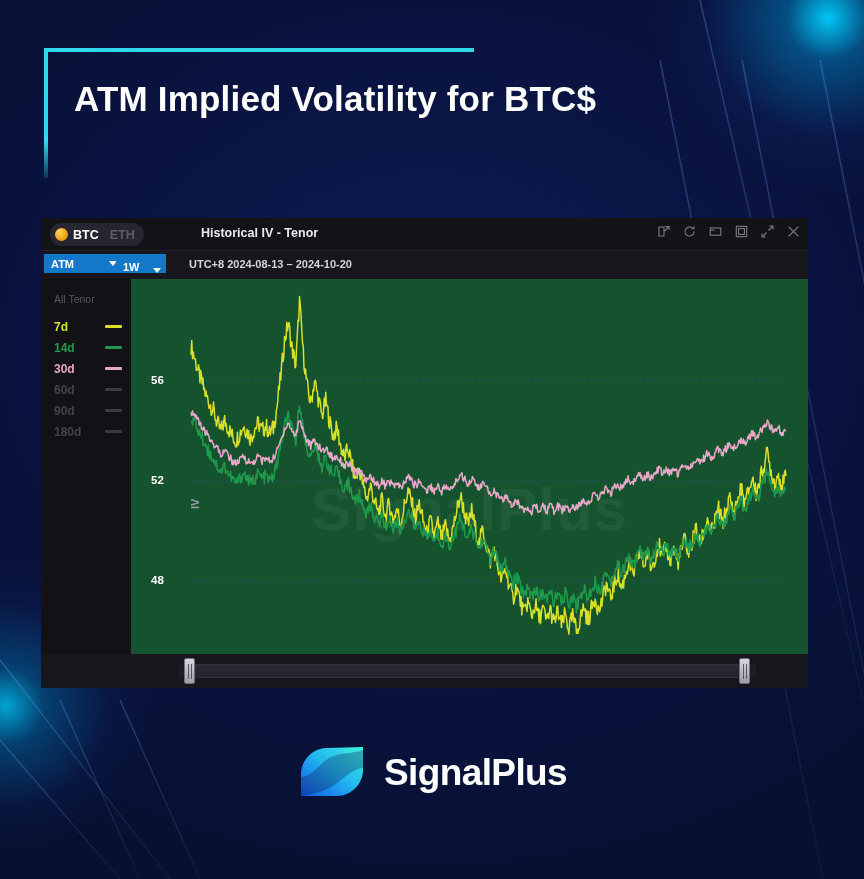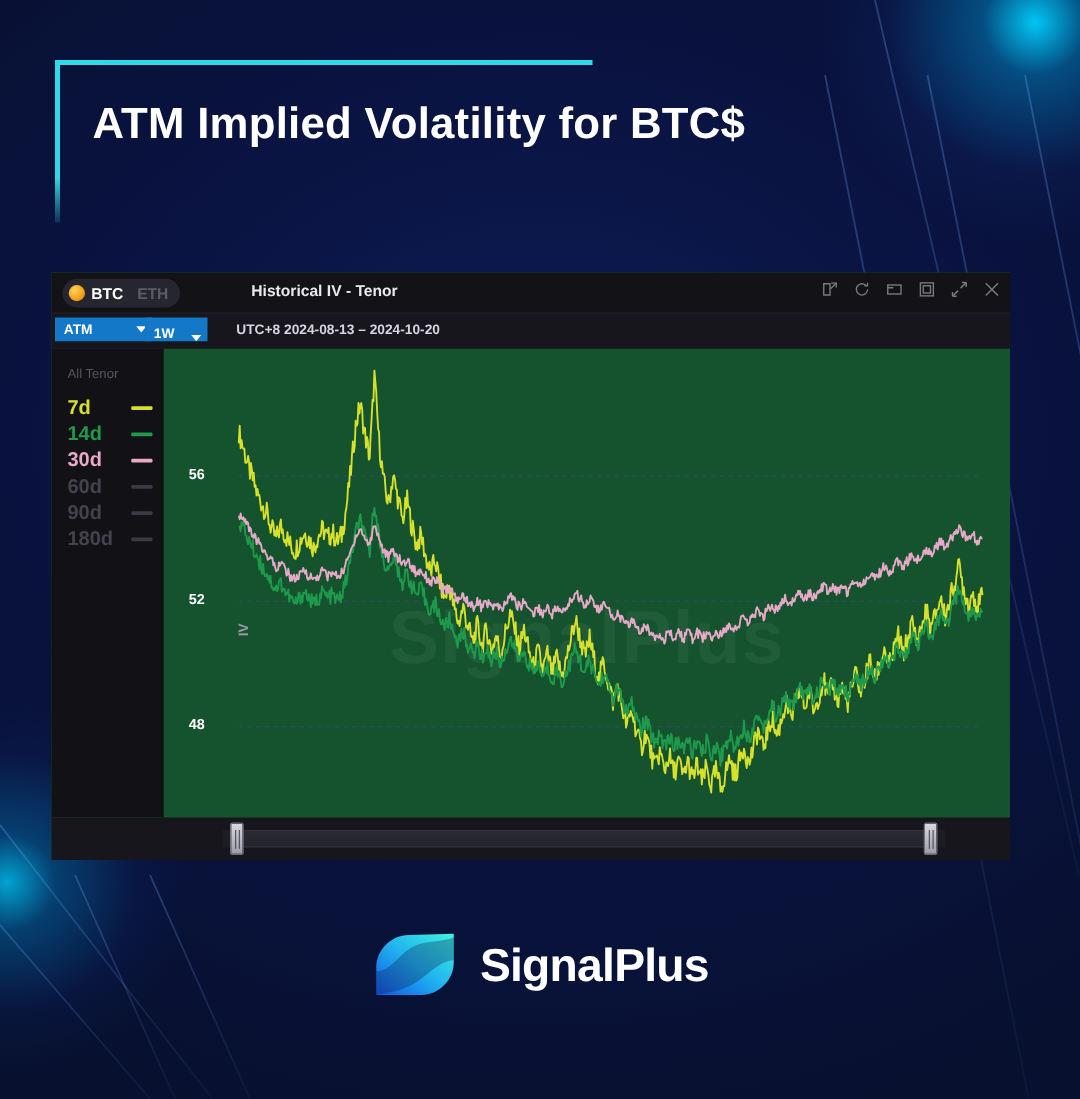--- a/index.html
+++ b/index.html
@@ -110,21 +110,21 @@
     position:absolute; left:0; top:0; width:90px; height:375px;
     background:#121216;
     padding:14px 0 0 13px;
   }
   #legend-title { color:#55555f; font-size:10.5px; margin-bottom:11px; }
   .leg-row {
     display:flex; align-items:center;
     height:21px; width:72px; justify-content:space-between;
     padding-right:4px;
   }
-  .leg-label { font-size:16px; font-weight:bold; }
+  .leg-label { font-size:12px; font-weight:bold; }
   .leg-swatch { width:17px; height:3px; border-radius:1px; }
 
   #plot { position:absolute; left:90px; top:0; right:0; height:409px; }
   #plot-svg { position:absolute; left:0; top:0; }
   #watermark {
     position:absolute; left:0; right:0; top:196px;
     text-align:center;
     color:rgba(255,255,255,0.055);
     font-size:60px; font-weight:bold; letter-spacing:1px;
     pointer-events:none;

